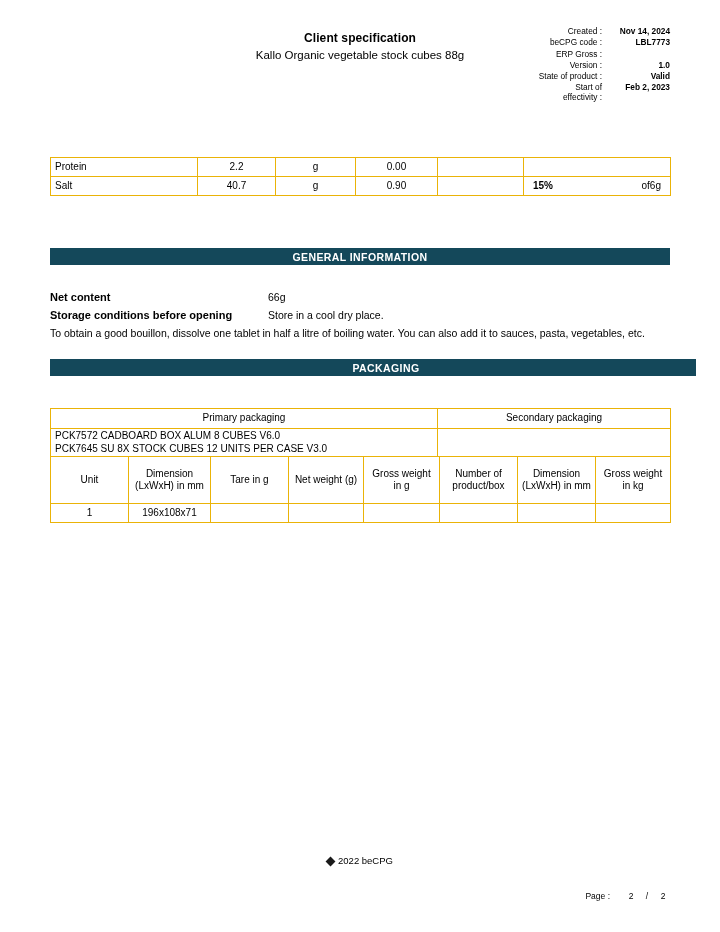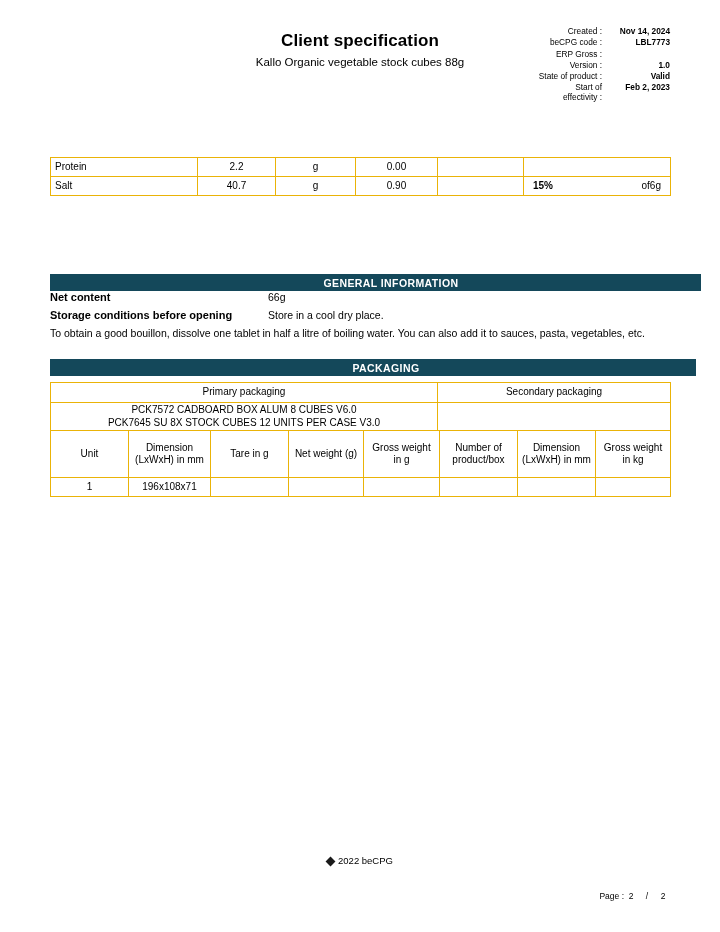--- a/index.html
+++ b/index.html
@@ -29,21 +29,21 @@
     height: 120px;
   }
   .title-block {
     position: absolute;
     left: 0;
     top: 30px;
     width: 720px;
     text-align: center;
   }
   .doc-title {
-    font-size: 17px;
+    font-size: 12px;
     font-weight: bold;
     letter-spacing: 0.1px;
     line-height: 1.35;
   }
   .doc-subtitle {
     font-size: 11.5px;
     font-weight: normal;
     line-height: 1.5;
     margin-top: 1px;
   }
@@ -155,35 +155,34 @@
   .gi-value {
     flex: 1 1 auto;
     font-size: 10.5px;
     line-height: 1.42;
   }
 
   
   .pack-wrap {
     position: absolute;
     left: 0;
-    top: 382px;
+    top: 408px;
     width: 720px;
   }
   .pack-top th {
     text-align: center;
     font-weight: bold;
     font-size: 10.5px;
     height: 17px;
   }
   .pack-top td {
     vertical-align: top;
     font-size: 10.5px;
     padding: 2px 5px;
     line-height: 1.45;
-    text-align: center;
   }
   .pack-top td.sec { }
   .pack-detail {
     margin-top: -1px;
   }
   .pack-detail th {
     text-align: center;
     font-weight: normal;
     font-size: 9.5px;
     height: 44px;
@@ -217,21 +216,21 @@
     top: 1px;
   }
   .footer-page {
     position: absolute;
     right: 50px;
     top: 891px;
     font-size: 8.5px;
     display: flex;
     align-items: center;
   }
-  .fp-label { }
+  .fp-label { margin-right: 14px; }
   .fp-num   { width: 14px; text-align: center; }
   .fp-sep   { width: 18px; text-align: center; }
 </style>
 </head>
 <body>
 
 <div class="page">
 
   <div class="header">
 
@@ -303,21 +302,21 @@
             <div class="gda-inner">
               <span class="gda-pct">15%</span>
               <span class="gda-of">of6g</span>
             </div>
           </td>
         </tr>
       </tbody>
     </table>
   </div>
 
-  <div class="section-bar" style="top:274px;padding-left:31px;">GENERAL INFORMATION</div>
+  <div class="section-bar" style="top:248px;">GENERAL INFORMATION</div>
 
   <div class="geninfo">
     <div class="gi-row">
       <div class="gi-label">Net content</div>
       <div class="gi-value">66g</div>
     </div>
     <div class="gi-row">
       <div class="gi-label">Storage conditions before opening</div>
       <div class="gi-value">Store in a cool dry place.</div>
     </div>

